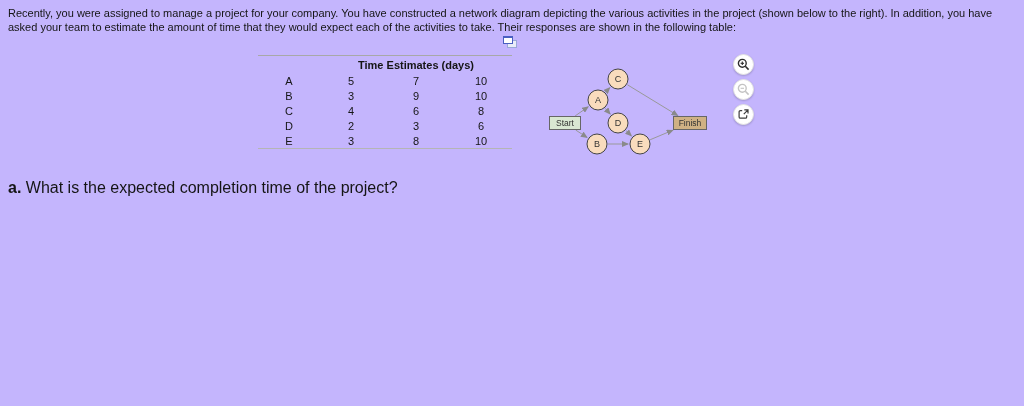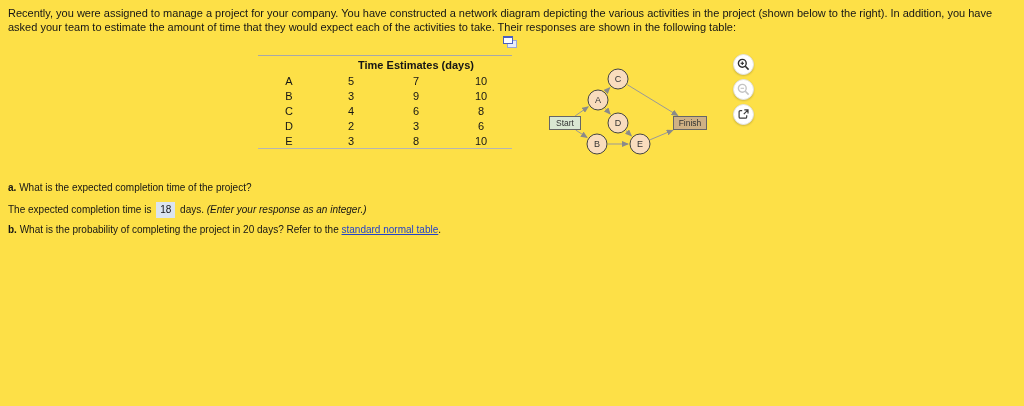--- a/index.html
+++ b/index.html
@@ -1,17 +1,17 @@
 <!DOCTYPE html>
 <html style="--hl: #dbe4f0; --inb: #4472c4; --lnk: #2442c8;"><head>
 <meta charset="utf-8">
 <style>
   html,body{margin:0;padding:0;background:#fff;}
   #canvas{
-    position:relative;width:1024px;height:406px;background:#fde047;overflow:hidden;
+    position:relative;width:1024px;height:406px;background:#c4b5fd;overflow:hidden;
     font-family:"Liberation Sans",sans-serif;color:#151515;
   }
   .abs{position:absolute;}
   
   #intro{left:8px;top:6px;width:1008px;font-size:11px;line-height:14px;}
   
   #popout{left:503px;top:36px;width:14px;height:12px;cursor:pointer;}
   #popout .back{position:absolute;left:4px;top:4px;width:8px;height:6px;border:1px solid #9aa7d8;background:#e9edf8;}
   #popout .front{position:absolute;left:0;top:0;width:8px;height:5px;border:1px solid #4a5fc1;border-top:2px solid #4a5fc1;background:#fff;}
   
@@ -23,21 +23,21 @@
   #est-table tbody td{height:15px;font-weight:normal;}
   
   #diagram{left:545px;top:55px;}
   
   .round-btn{width:19px;height:19px;border-radius:50%;background:#fff;border:1px solid #e3e3e3;
     box-shadow:0 1px 2px rgba(0,0,0,.18);display:flex;align-items:center;justify-content:center;cursor:pointer;}
   #btn-zoom-in{left:733px;top:54px;}
   #btn-zoom-out{left:733px;top:79px;}
   #btn-expand{left:733px;top:104px;}
   
-  .qline{left:8px;font-size:10px;line-height:14px;white-space:nowrap;}
+  .qline{left:8px;font-size:16px;line-height:14px;white-space:nowrap;}
   #q-a{top:181px;}
   #ans-a{top:202px;}
   #q-b{top:223px;}
   #ans-b{top:245px;}
   .q-label{font-weight:bold;}
   .hint{font-style:italic;}
   .filled-answer{
     display:inline-block;background:var(--hl,#dbe4f0);padding:1px 4px;margin:0 2px;
     color:#15151a;cursor:text;
   }
@@ -170,27 +170,16 @@
       <path d="M5.2 2.6 H3.4 a1.3 1.3 0 0 0 -1.3 1.3 v5 a1.3 1.3 0 0 0 1.3 1.3 h5 a1.3 1.3 0 0 0 1.3 -1.3 V7.2" fill="none" stroke="#3d3d3d" stroke-width="1.2"></path>
       <path d="M7.3 1.9 H11 V5.6 M11 1.9 L6.8 6.1" fill="none" stroke="#3d3d3d" stroke-width="1.2"></path>
     </svg>
   </div>
 
   <div class="abs qline" id="q-a">
     <span class="q-label">a.</span>
     <span>What is the expected completion time of the project?</span>
   </div>
 
-  <div class="abs qline" id="ans-a">
-    <span>The expected completion time is</span>
-    <span class="filled-answer">18</span>
-    <span>days.</span>
-    <span class="hint">(Enter your response as an integer.)</span>
-  </div>
 
-  <div class="abs qline" id="q-b">
-    <span class="q-label">b.</span>
-    <span>What is the probability of completing the project in 20 days? Refer to the</span>
-    <a class="std-link">standard normal table</a><span>.</span>
-  </div>
 
 
 </div>
 
 </body></html>

